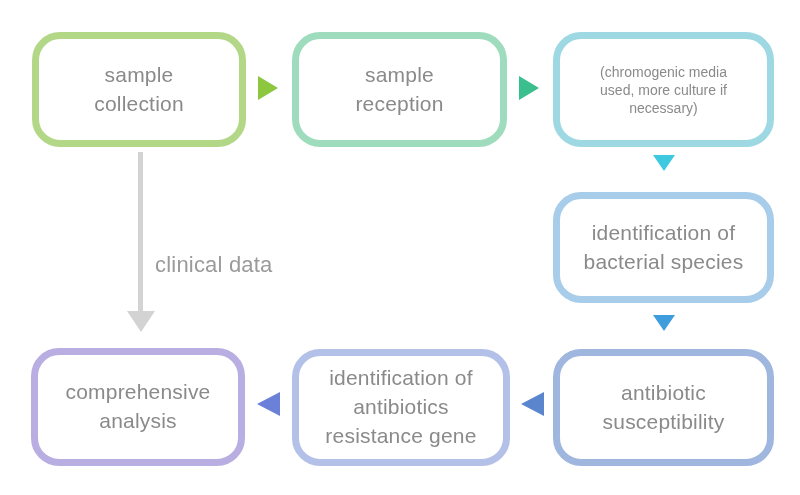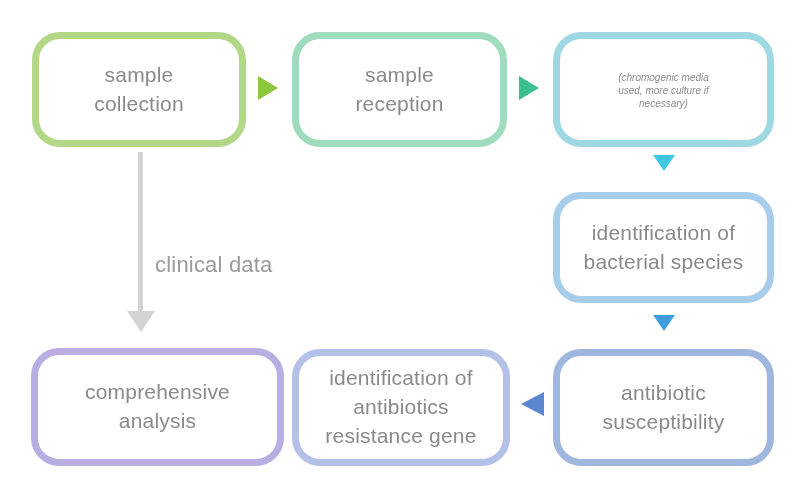--- a/index.html
+++ b/index.html
@@ -30,42 +30,41 @@
     white-space: pre-line;
     letter-spacing: 0.2px;
     text-align: center;
   }
   .node .title {
     font-size: 24px;
     line-height: 1.15;
     white-space: pre-line;
   }
   .node .subtitle {
-    font-size: 10px;
+    font-size: 14px;
     line-height: 1.3;
     white-space: pre-line;
     margin-top: 1px;
-    font-style: italic;
   }
   
   .n1 { border-color: var(--node1-border); }
   .n2 { border-color: var(--node2-border); }
   .n3 { border-color: var(--node3-border); }
   .n4 { border-color: var(--node4-border); }
   .n5 { border-color: var(--node5-border); }
   .n6 { border-color: var(--node6-border); }
   .n7 { border-color: var(--node7-border); }
   
   .p1 { left: 32px;  top: 32px;  width: 214px; height: 115px; }
   .p2 { left: 292px; top: 32px;  width: 215px; height: 115px; }
   .p3 { left: 553px; top: 32px;  width: 221px; height: 115px; }
   .p4 { left: 553px; top: 192px; width: 221px; height: 111px; }
   .p5 { left: 553px; top: 349px; width: 221px; height: 117px; }
   .p6 { left: 292px; top: 349px; width: 218px; height: 117px; }
-  .p7 { left: 31px;  top: 348px; width: 253px; height: 118px; }
+  .p7 { left: 31px;  top: 348px; width: 214px; height: 118px; }
   
   .tri { position: absolute; width: 0; height: 0; }
   .tri-right {
     border-top: 12px solid transparent;
     border-bottom: 12px solid transparent;
     border-left: 20px solid;
   }
   .tri-left {
     border-top: 12px solid transparent;
     border-bottom: 12px solid transparent;

